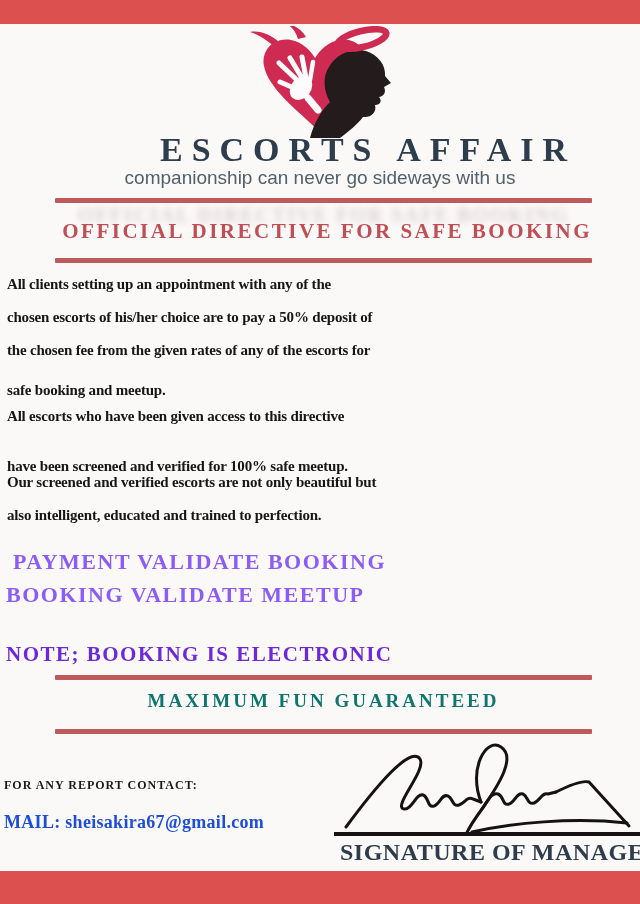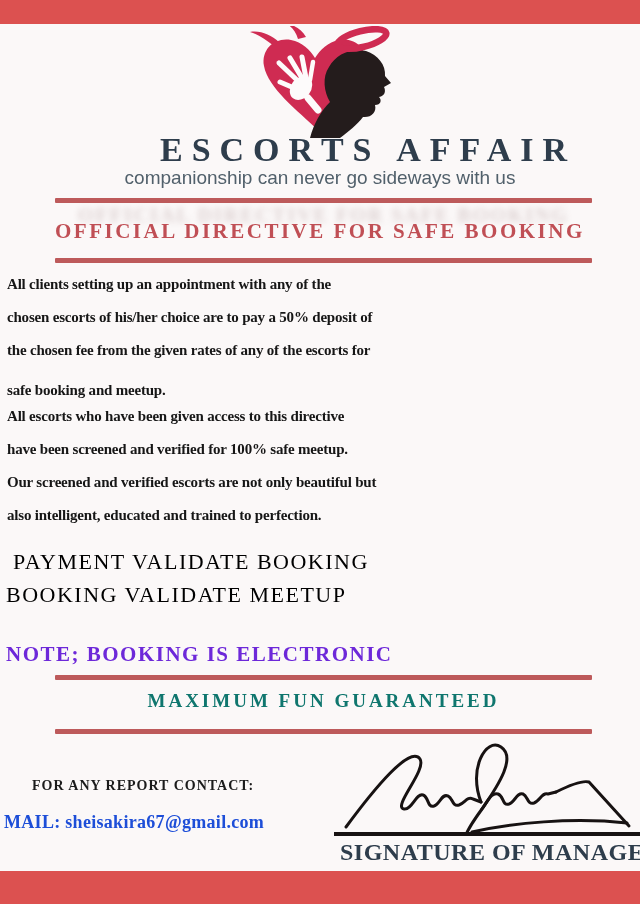--- a/index.html
+++ b/index.html
@@ -20,36 +20,36 @@
   
   .rule{left:55px;width:537px;height:5px;background:#bd5a5b;border-radius:1px;}
   .rule.r1{top:198px;}
   .rule.r2{top:258px;}
   .rule.r3{top:675px;}
   .rule.r4{top:729px;}
   
   .directive-ghost{left:55px;width:537px;top:204px;text-align:center;
         font-weight:bold;font-size:20px;letter-spacing:2px;color:#8c6a6a;
         filter:blur(3px);opacity:.28;}
-  .directive{left:55px;width:537px;top:219px;text-align:left;
+  .directive{left:55px;width:537px;top:219px;text-align:right;
         font-weight:bold;font-size:21px;letter-spacing:2.5px;color:#c04f55;}
   
   .bodyline{left:7px;width:633px;font-weight:bold;font-size:15px;
         color:#161616;white-space:nowrap;letter-spacing:-0.2px;}
   
-  .slogan{font-weight:normal;color:#000000;white-space:nowrap;}
+  .slogan{font-weight:bold;color:#8b5cf6;white-space:nowrap;}
   .slogan.s1{left:13px;top:549px;font-size:22px;letter-spacing:1.5px;}
   .slogan.s2{left:6px;top:582px;font-size:22px;letter-spacing:1.5px;}
   .note{left:6px;top:642px;font-size:21px;font-weight:bold;
         letter-spacing:1.5px;color:#6d28d9;white-space:nowrap;}
   .maxfun{left:55px;width:537px;top:690px;text-align:center;
         font-weight:bold;font-size:19px;letter-spacing:3px;color:#0f766e;}
   
-  .contact-label{left:4px;top:778px;font-weight:bold;font-size:14px;
-        letter-spacing:1px;color:#1b1b1b;white-space:nowrap;margin-left:28px;}
+  .contact-label{left:4px;top:778px;font-weight:bold;font-size:12px;
+        letter-spacing:1px;color:#1b1b1b;white-space:nowrap;}
   .mail-line{left:4px;top:812px;font-weight:bold;font-size:18px;
         letter-spacing:.3px;color:#1d4ed8;white-space:nowrap;}
   .sig-svg{left:330px;top:731px;width:310px;height:104px;}
   .sig-underline{left:334px;top:832px;width:306px;height:4px;background:#171212;}
   .sig-label{left:340px;width:300px;top:839px;text-align:center;
         font-weight:bold;font-size:24px;letter-spacing:.5px;color:#2e3d4c;
         white-space:nowrap;}
 </style>
 </head>
 <body>
@@ -86,21 +86,21 @@
 <div class="abs rule r1"></div>
 <div class="abs directive-ghost">OFFICIAL DIRECTIVE FOR SAFE BOOKING</div>
 <div class="abs directive">OFFICIAL DIRECTIVE FOR SAFE BOOKING</div>
 <div class="abs rule r2"></div>
 
 <div class="abs bodyline" style="top:276px">All clients setting up  an appointment with any of the</div>
 <div class="abs bodyline" style="top:309px">chosen escorts of his/her choice are to pay a 50% deposit of</div>
 <div class="abs bodyline" style="top:342px">the chosen fee from the given rates of any of the escorts for</div>
 <div class="abs bodyline" style="top:382px">safe booking and meetup.</div>
 <div class="abs bodyline" style="top:408px">All escorts who have been given access to this directive</div>
-<div class="abs bodyline" style="top:441px">have been screened and verified for 100% safe meetup.</div>
+<div class="abs bodyline" style="top:458px">have been screened and verified for 100% safe meetup.</div>
 <div class="abs bodyline" style="top:474px">Our screened and verified escorts are not only beautiful but</div>
 <div class="abs bodyline" style="top:507px">also intelligent, educated and trained to perfection.</div>
 
 <div class="abs slogan s1">PAYMENT VALIDATE BOOKING</div>
 <div class="abs slogan s2">BOOKING VALIDATE MEETUP</div>
 <div class="abs note">NOTE; BOOKING IS ELECTRONIC</div>
 
 <div class="abs rule r3"></div>
 <div class="abs maxfun">MAXIMUM FUN GUARANTEED</div>
 <div class="abs rule r4"></div>

